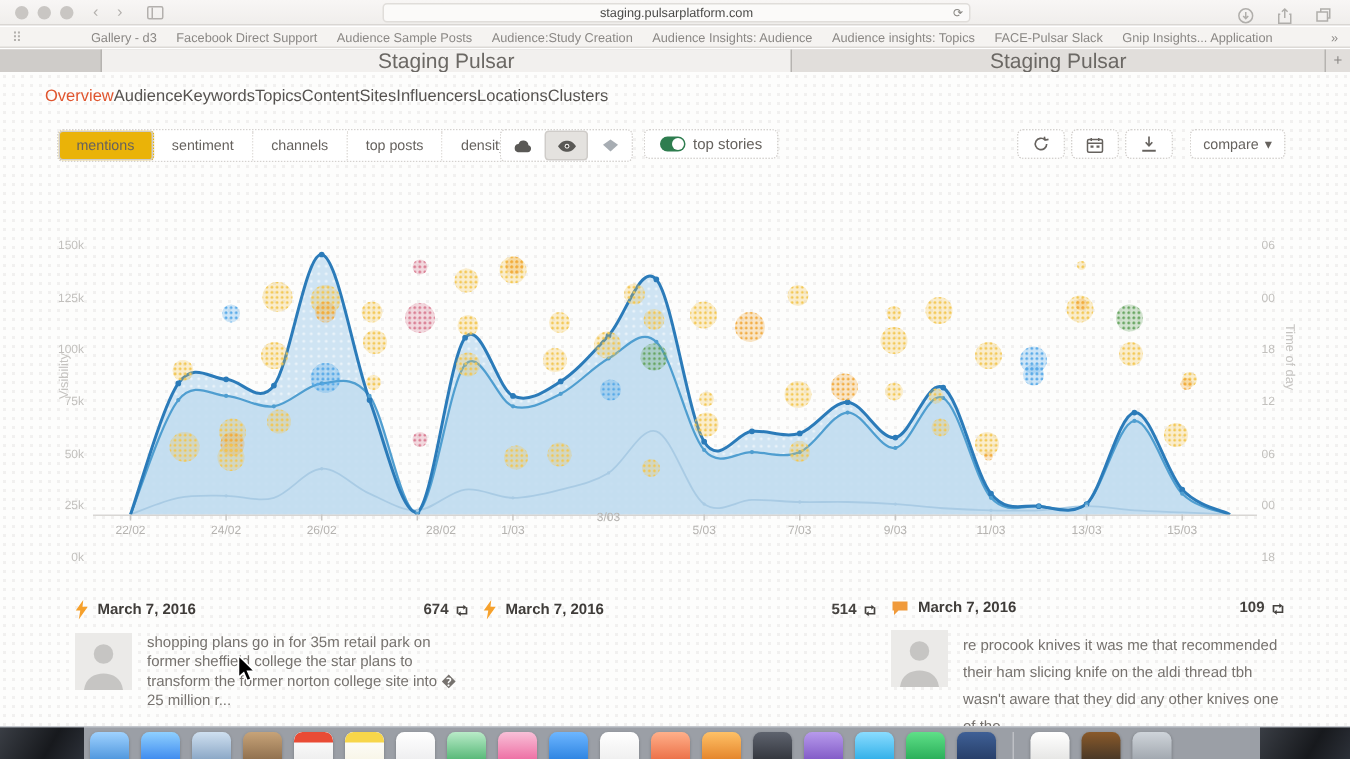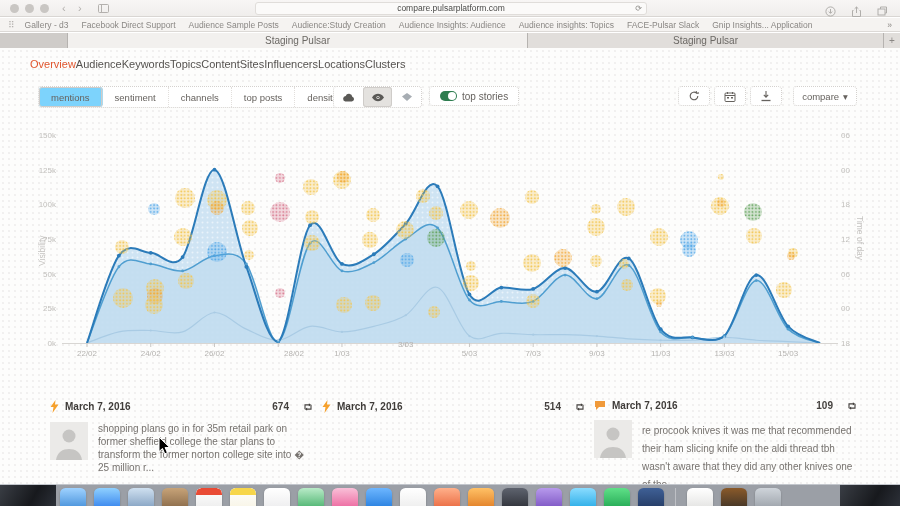--- a/index.html
+++ b/index.html
@@ -18,72 +18,72 @@
   .sidebar-ic::before{content:'';position:absolute;left:2px;top:0;bottom:0;width:1px;background:#b3b0ad;}
   .urlfield{position:absolute;left:255px;top:2px;width:392px;height:13px;background:#fbfaf9;
     border:1px solid #e0ddda;border-radius:3px;font-size:8.5px;color:#4a4a48;text-align:center;line-height:11px;}
   .reload{position:absolute;right:4px;top:1px;color:#8a8884;font-size:8px;line-height:10px;}
   .tbi{position:absolute;top:3px;color:#b0aeab;}
   #ti-downloads{right:64px}#ti-share{right:38px}#ti-tabs{right:12px}
 
   .bookmarksbar{position:absolute;top:18px;left:0;right:0;height:14px;background:#f5f3f1;
     border-bottom:1px solid #dcd9d6;display:flex;align-items:center;padding:0 8px;font-size:8.5px;color:#8a8784;}
   .grid-ic{color:#b3b0ad;font-size:9px;margin-right:10px;}
-  #bookmarks-list{display:flex;gap:13px;flex:1;overflow:hidden;white-space:nowrap;}
+  #bookmarks-list{display:flex;gap:13px;flex:1;overflow:hidden;white-space:nowrap;margin-left:36px;}
   .bm{cursor:default;}
   .bm-more{margin-left:8px;color:#8a8784;}
 
   .tabbar{position:absolute;top:33px;left:0;right:0;height:15px;background:#c9c6c3;display:flex;}
   .tab-spacer{width:68px;background:#cfccc9;border-right:1px solid #b6b3b0;}
-  .tab{font-size:10px;color:#6b6864;text-align:center;line-height:15px;overflow:hidden;}
+  .tab{font-size:14px;color:#6b6864;text-align:center;line-height:15px;overflow:hidden;}
   .tab.active{width:460px;background:#f2f0ee;border-right:1px solid #b6b3b0;}
   .tab.inactive{flex:1;background:#e1dedb;border-right:1px solid #b6b3b0;}
   .tab-plus{width:16px;background:#e1dedb;color:#8a8784;font-size:10px;text-align:center;line-height:15px;}
 
   
   .content{position:absolute;top:48px;left:0;right:0;height:436px;background:#fdfdfc;
     background-image:radial-gradient(circle,rgba(190,185,180,.18) 1px,transparent 1.2px);background-size:6px 6px;}
   #main-nav{position:absolute;top:8px;left:30px;display:flex;font-size:11px;color:#55524f;}
   .nav-item{cursor:default;padding:2px 0;}
 
   .toolbar{position:absolute;top:38px;left:0;right:0;height:24px;}
   #filter-group{position:absolute;left:38px;top:0;display:flex;border:1px dotted #d4d1ce;border-radius:4px;background:#fff;}
   .filter-btn{font-family:inherit;font-size:9.5px;color:#66625e;background:#fff;border:none;
     border-right:1px dotted #e2dfdc;padding:0 12px;height:20px;cursor:pointer;}
   .filter-btn:first-child{border-radius:3px 0 0 3px;}
   .filter-btn:last-child{border-right:none;border-radius:0 3px 3px 0;}
-  .filter-btn.active{background:#7dd3fc;box-shadow:inset 0 0 0 1px #cfccc9;border-radius:3px;}
+  .filter-btn.active{background:#eab308;box-shadow:inset 0 0 0 1px #cfccc9;border-radius:3px;}
   #view-modes{position:absolute;left:333px;top:0;display:flex;border:1px dotted #d4d1ce;border-radius:4px;background:#fff;}
   .vm{width:29px;height:20px;display:flex;align-items:center;justify-content:center;cursor:pointer;}
   .vm.active{background:#e4e2df;box-shadow:inset 0 0 0 1px #cfccc9;border-radius:3px;}
   #top-stories-btn{position:absolute;left:429px;top:0;height:20px;border:1px dotted #d4d1ce;border-radius:4px;
     background:#fff;display:flex;align-items:center;gap:5px;padding:0 10px;font-size:10px;color:#66625e;cursor:pointer;}
   .toggle{width:17px;height:10px;border-radius:5px;position:relative;}
   .knob{position:absolute;right:1px;top:1px;width:8px;height:8px;border-radius:50%;background:#fff;}
   .rbtn{position:absolute;top:0;width:32px;height:20px;border:1px dotted #d4d1ce;border-radius:4px;background:#fff;
     display:flex;align-items:center;justify-content:center;cursor:pointer;color:#66625e;}
   #btn-refresh{left:678px}#btn-calendar{left:714px}#btn-download{left:750px}
   #btn-compare{left:793px;width:64px;font-size:9.5px;gap:4px;}
 
   
   #chart-layer{position:absolute;inset:0;pointer-events:none;}
   #chart-svg{position:absolute;left:0;top:-48px;}
-  .ytick{position:absolute;font-size:8px;color:#c2c0bd;}
+  .ytick{position:absolute;font-size:8px;color:#c2c0bd;margin-top:28px;}
   .ytick.left{left:30px;width:26px;text-align:right;}
   .ytick.right{left:841px;}
   .xtick{position:absolute;width:40px;text-align:center;font-size:8px;color:#b5b3b0;}
   .axis-label{position:absolute;font-size:8.5px;color:#c5c3c0;white-space:nowrap;}
   #ylab-left{left:37px;top:218px;transform:rotate(-90deg);transform-origin:0 0;}
   #ylab-right{left:865px;top:168px;transform:rotate(90deg);transform-origin:0 0;}
 
   
   .story-card{position:absolute;top:352px;width:264px;cursor:pointer;}
   #card-0{left:50px}#card-1{left:322px}#card-2{left:594px}
   .s-head{display:flex;align-items:center;gap:6px;font-size:10px;font-weight:bold;color:#3f3c39;}
-  .s-count{margin-left:auto;display:flex;align-items:center;gap:13px;font-size:10px;color:#45423f;}
+  .s-count{margin-left:auto;display:flex;align-items:center;gap:3px;font-size:10px;color:#45423f;}
   .s-body{display:flex;margin-top:9px;gap:10px;}
   .avatar{width:38px;height:38px;background:#ebeae8;flex:none;overflow:hidden;}
   .s-text{font-size:10px;line-height:13px;color:#76726e;}
   .s-user{font-weight:bold;color:#5a5652;margin-top:2px;font-size:10px;}
   .s-ic{display:inline-flex;}
 
   
   .dock-strip{position:absolute;left:0;right:0;top:484px;height:22px;background:#9b9fa6;
     border-top:1px solid #c2c6cc;overflow:hidden;}
   .wall{position:absolute;top:-1px;bottom:0;background:linear-gradient(120deg,#3a3e45,#17191d 60%,#2c3038);}
@@ -101,21 +101,21 @@
 <div class="screen">
 
   <div class="titlebar">
     <div class="tl c"></div>
     <div class="tl m"></div>
     <div class="tl z"></div>
     <span class="navbtn back">‹</span>
     <span class="navbtn fwd">›</span>
     <span class="sidebar-ic"></span>
     <div class="urlfield">
-      <span>compare.pulsarplatform.com</span>
+      <span>staging.pulsarplatform.com</span>
       <span class="reload">⟳</span>
     </div>
     <span class="tbi" id="ti-downloads">
       <svg width="11" height="11" viewBox="0 0 11 11">
           <circle cx="5.5" cy="5.5" r="4.6" fill="none" stroke="#b0aeab"></circle>
           <path d="M5.5 3v4M3.8 5.6l1.7 1.8 1.7-1.8" fill="none" stroke="#b0aeab"></path>
         </svg>
     </span>
     <span class="tbi" id="ti-share">
       <svg width="11" height="11" viewBox="0 0 11 11">

